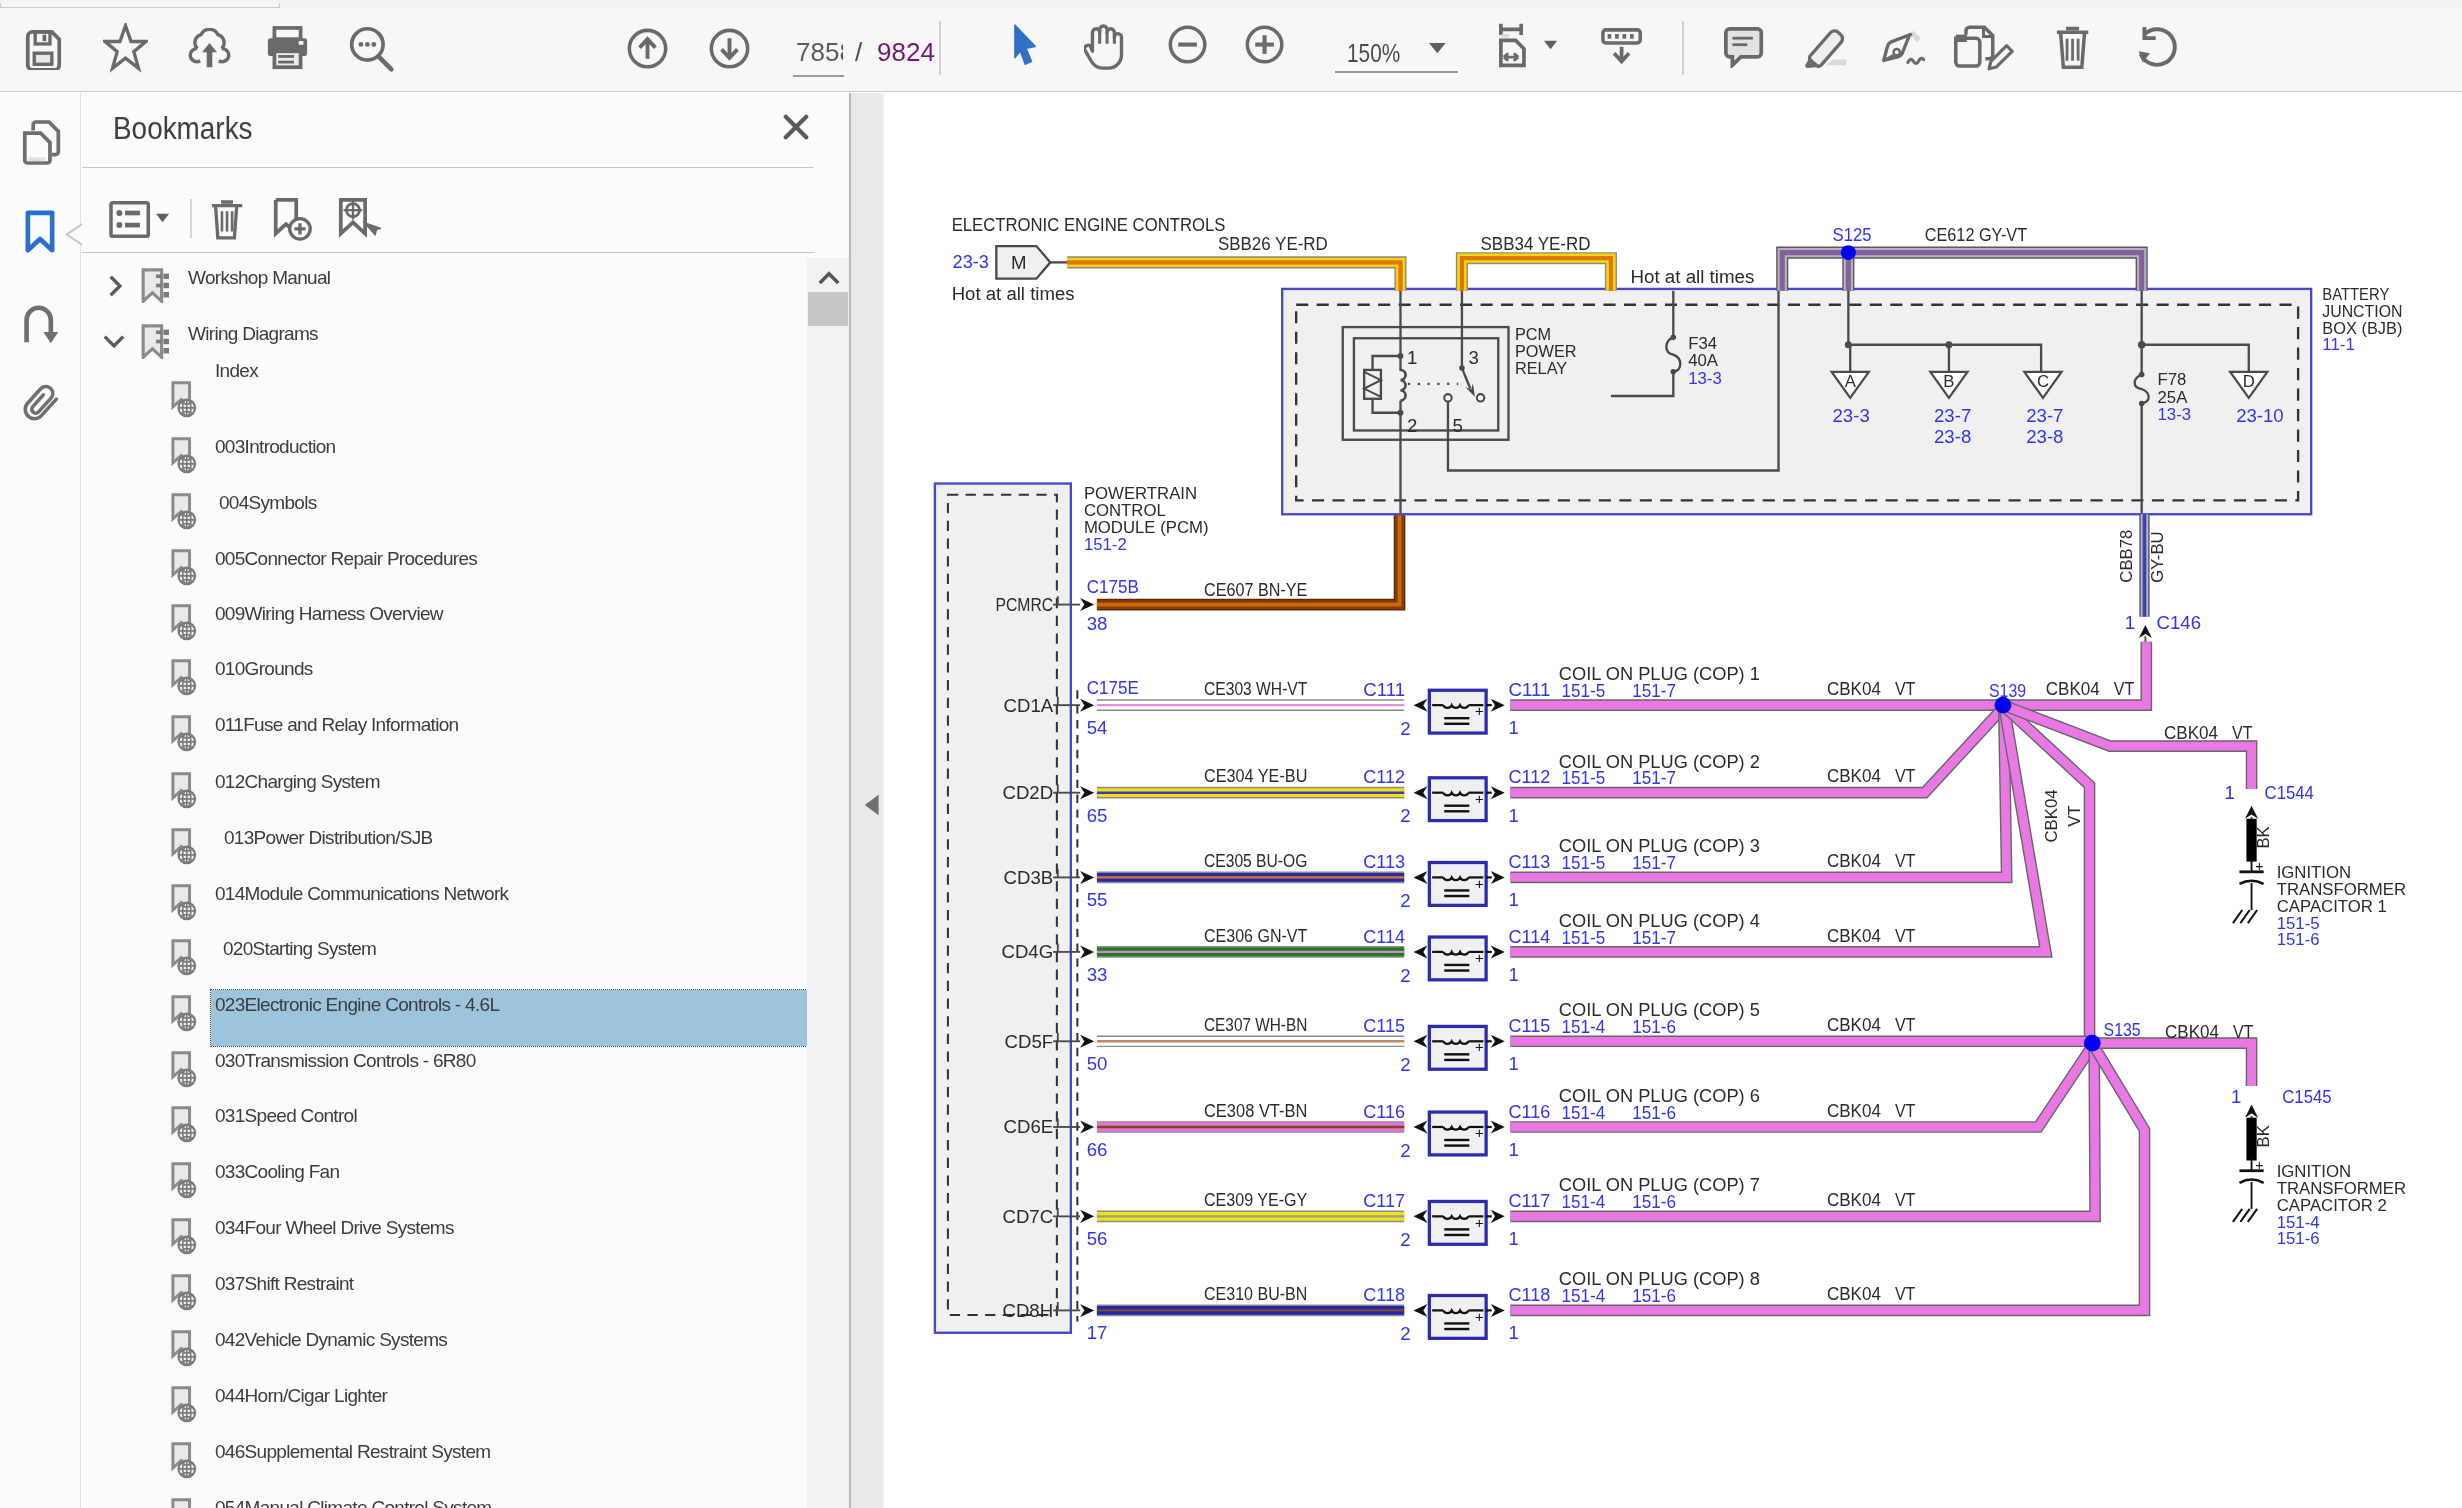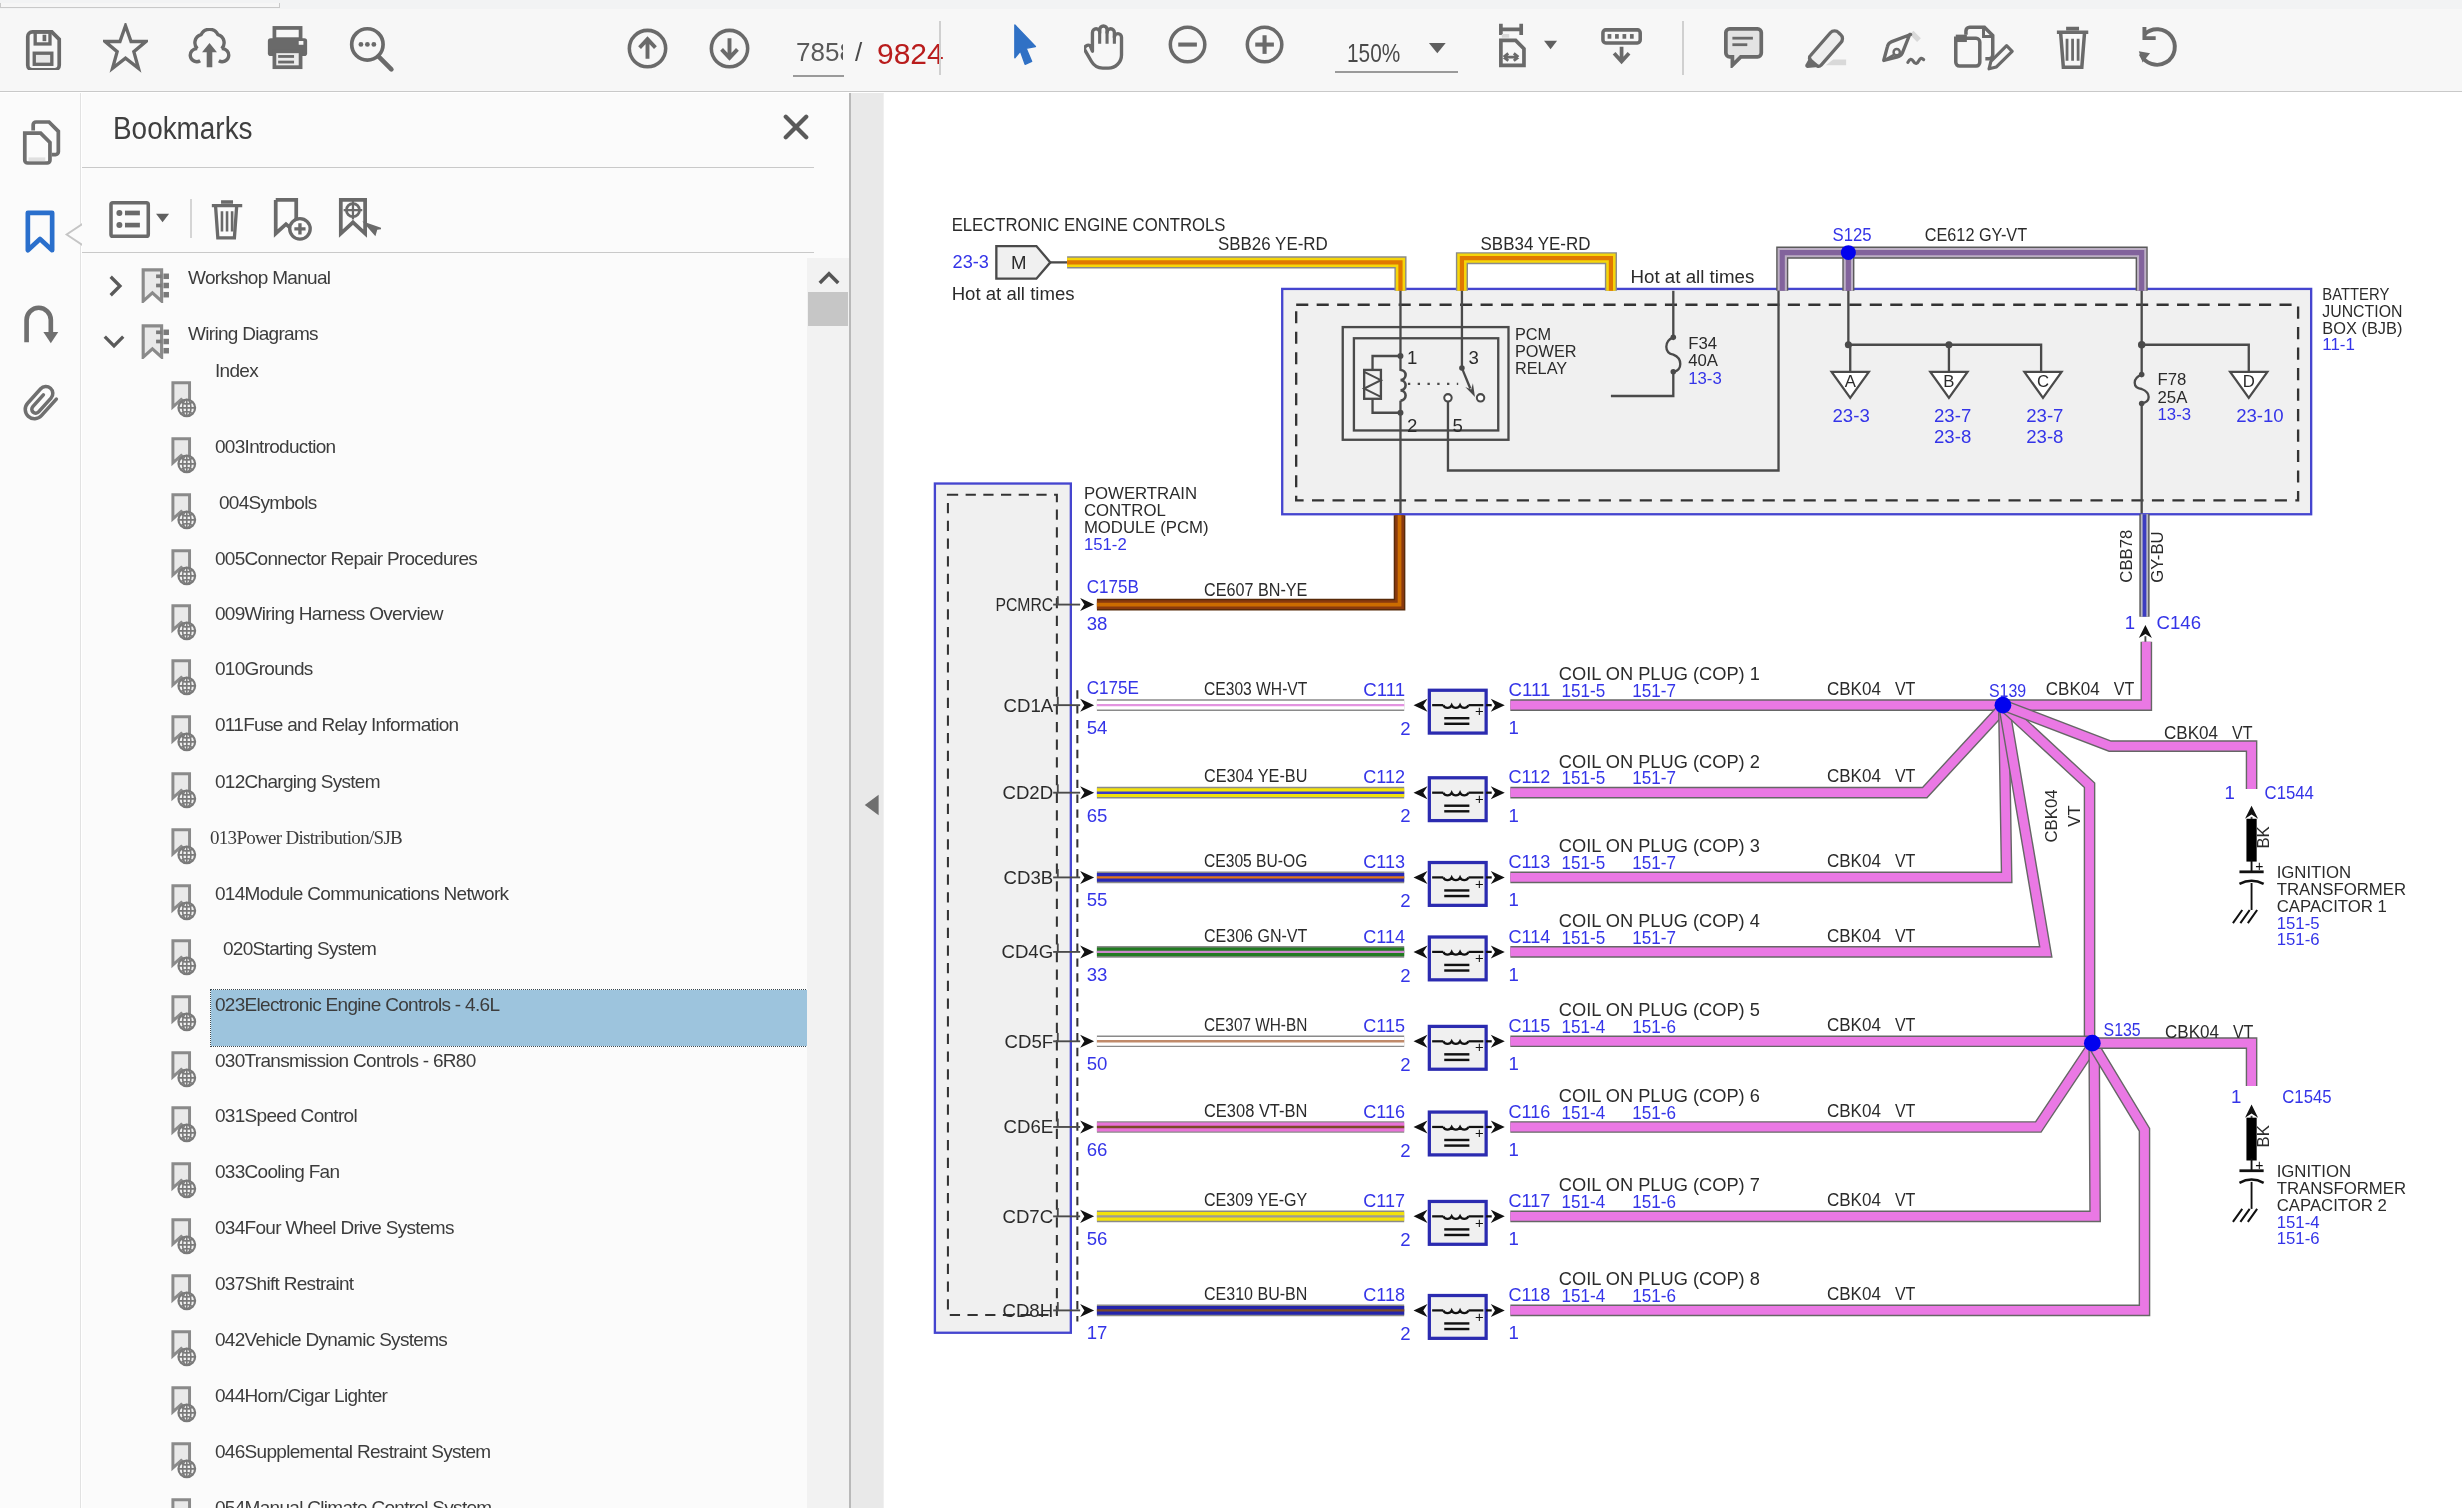--- a/index.html
+++ b/index.html
@@ -46,21 +46,21 @@
     <circle cx="22" cy="22" r="19.5" fill="none" stroke="#6a6a6a" stroke-width="3.8"></circle>
 <path d="M22 33 V13 M13.5 21 L22 12 L30.5 21" fill="none" stroke="#6a6a6a" stroke-width="4.2"></path>
   </svg>
 <svg class="tb-ic" style="left:709px;top:28px" width="41" height="42" viewBox="0 0 44 45">
     <circle cx="22" cy="22" r="19.5" fill="none" stroke="#6a6a6a" stroke-width="3.8"></circle>
 <path d="M22 11 V31 M13.5 23 L22 32 L30.5 23" fill="none" stroke="#6a6a6a" stroke-width="4.2"></path>
   </svg>
 <div class="abs" style="left:796px;top:37px;width:47px;height:39px;overflow:hidden;color:#5a5a5a;font-size:26px;">7858</div>
 <div class="abs" style="left:793px;top:75px;width:51px;height:1.9px;background:#9a9a9a;"></div>
 <div class="abs" style="left:855px;top:37px;color:#4a4a4a;font-size:26px;">/</div>
-<div class="abs" style="left:877px;top:37px;color:#b91c1c;font-size:30px;">9824</div>
+<div class="abs" style="left:877px;top:37px;color:#701a75;font-size:26px;">9824</div>
 <div class="abs" style="left:939px;top:20.5px;width:1.9px;height:54px;background:#d0d0d0;"></div>
 <svg class="tb-ic" style="left:1013px;top:24px" width="28" height="45" viewBox="0 0 30 48">
     <path d="M2 1 L24 24 L14 26 L20 40 L13 43 L8 29 L2 36 Z" fill="#3071c5" stroke="#3071c5" stroke-width="1.5" stroke-linejoin="round"></path>
   </svg>
 <svg class="tb-ic" style="left:1084px;top:23px" width="45" height="47" viewBox="0 0 48 50">
     <path d="M9 26 V30 L6.5 24 a4.2 4.2 0 0 0 -6 4 l7.5 13 a14 14 0 0 0 12 7 h6 a14 14 0 0 0 14-14 V15 a3.8 3.8 0 0 0 -7.6 0 V10 a3.9 3.9 0 0 0 -7.8 0 V7 a3.9 3.9 0 0 0 -7.8 0 v3 a3.9 3.9 0 0 0 -7.8 0 Z" fill="none" stroke="#6a6a6a" stroke-width="3.6" stroke-linejoin="round" stroke-linecap="round"></path>
 <path d="M16.7 10 V22 M24.6 9 V22 M32.4 14 V22" stroke="#6a6a6a" stroke-width="3.3"></path>
   </svg>
 <svg class="tb-ic" style="left:1168px;top:25px" width="41" height="41" viewBox="0 0 44 44">
     <circle cx="21" cy="21" r="18.5" fill="none" stroke="#6a6a6a" stroke-width="3.8"></circle>
@@ -260,21 +260,21 @@
     <path d="M17 20 v18 M8 29 h18 M11 23 q6 4 12 0 M11 35 q6 -4 12 0" fill="none" stroke="#7a7a7a" stroke-width="1.8"></path>
     <ellipse cx="17" cy="29" rx="4.5" ry="9" fill="none" stroke="#7a7a7a" stroke-width="1.8"></ellipse>
   </svg>
 <div class="row-txt" style="left:215px;top:771px;">012Charging System</div>
 <svg class="tb-ic" style="left:171px;top:828px" width="26" height="37" viewBox="0 0 28 40">
     <path d="M2 2 h18 v26 l-9 -8 -9 8 Z" fill="#e9e9e9" stroke="#8a8a8a" stroke-width="3.2"></path>
     <circle cx="17" cy="29" r="9" fill="#f2f2f2" stroke="#7a7a7a" stroke-width="2.4"></circle>
     <path d="M17 20 v18 M8 29 h18 M11 23 q6 4 12 0 M11 35 q6 -4 12 0" fill="none" stroke="#7a7a7a" stroke-width="1.8"></path>
     <ellipse cx="17" cy="29" rx="4.5" ry="9" fill="none" stroke="#7a7a7a" stroke-width="1.8"></ellipse>
   </svg>
-<div class="row-txt" style="left:210px;top:827px;font-family:Liberation Serif, serif;">013Power Distribution/SJB</div>
+<div class="row-txt" style="left:224px;top:827px;">013Power Distribution/SJB</div>
 <svg class="tb-ic" style="left:171px;top:884px" width="26" height="37" viewBox="0 0 28 40">
     <path d="M2 2 h18 v26 l-9 -8 -9 8 Z" fill="#e9e9e9" stroke="#8a8a8a" stroke-width="3.2"></path>
     <circle cx="17" cy="29" r="9" fill="#f2f2f2" stroke="#7a7a7a" stroke-width="2.4"></circle>
     <path d="M17 20 v18 M8 29 h18 M11 23 q6 4 12 0 M11 35 q6 -4 12 0" fill="none" stroke="#7a7a7a" stroke-width="1.8"></path>
     <ellipse cx="17" cy="29" rx="4.5" ry="9" fill="none" stroke="#7a7a7a" stroke-width="1.8"></ellipse>
   </svg>
 <div class="row-txt" style="left:215px;top:883px;">014Module Communications Network</div>
 <svg class="tb-ic" style="left:171px;top:939px" width="26" height="37" viewBox="0 0 28 40">
     <path d="M2 2 h18 v26 l-9 -8 -9 8 Z" fill="#e9e9e9" stroke="#8a8a8a" stroke-width="3.2"></path>
     <circle cx="17" cy="29" r="9" fill="#f2f2f2" stroke="#7a7a7a" stroke-width="2.4"></circle>

